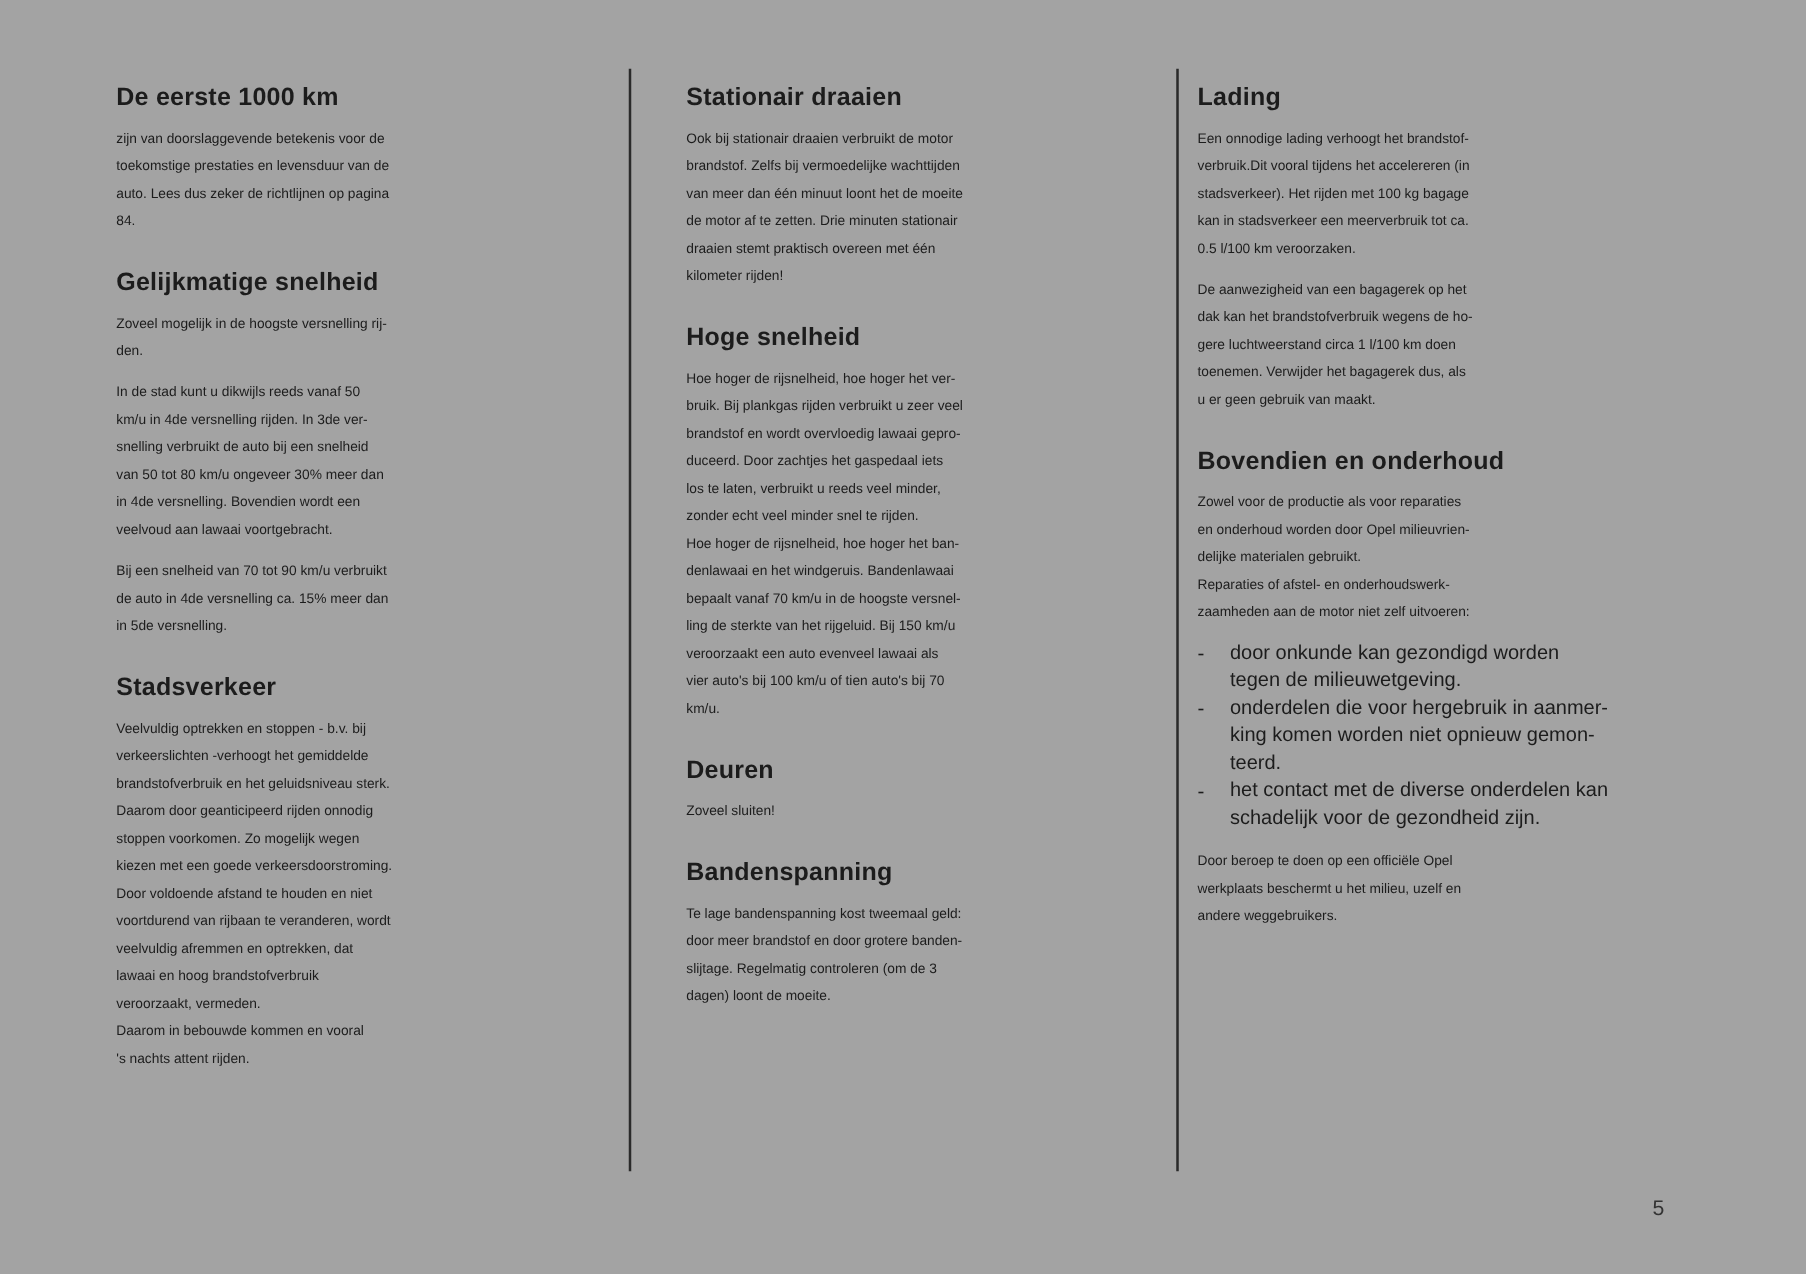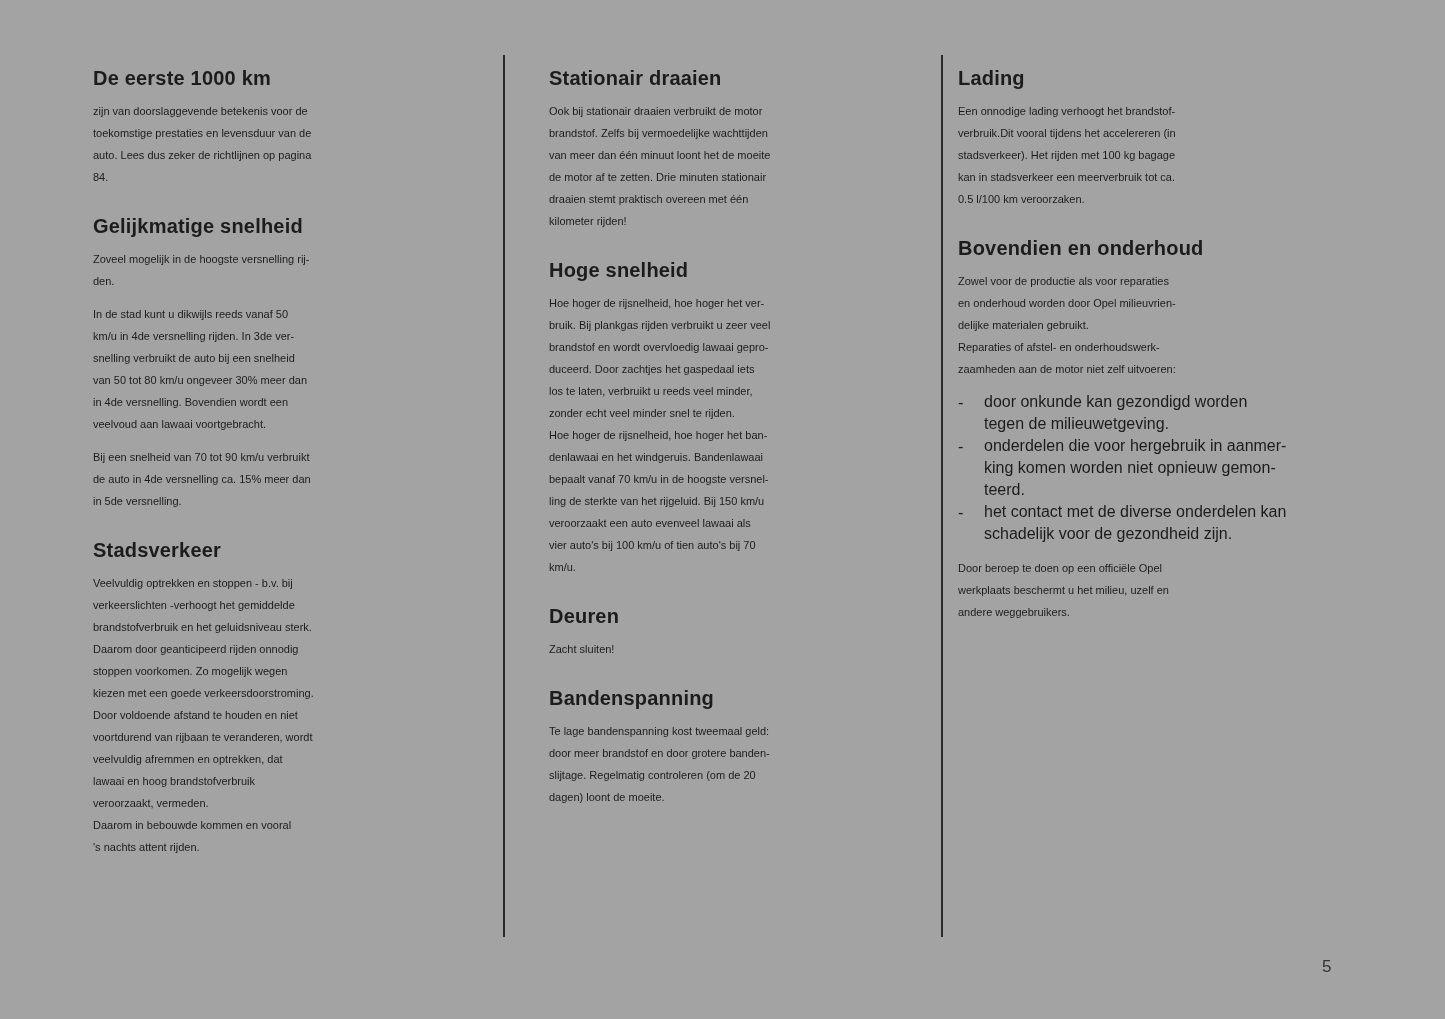--- a/index.html
+++ b/index.html
@@ -142,43 +142,48 @@
 Hoe hoger de rijsnelheid, hoe hoger het ban-
 denlawaai en het windgeruis. Bandenlawaai
 bepaalt vanaf 70 km/u in de hoogste versnel-
 ling de sterkte van het rijgeluid. Bij 150 km/u
 veroorzaakt een auto evenveel lawaai als
 vier auto's bij 100 km/u of tien auto's bij 70
 km/u.</p>
     </div>
     <div class="sec">
       <div class="sec-heading">Deuren</div>
-      <p class="para">Zacht sluiten!</p>
+      <p class="para">Zoveel sluiten!</p>
     </div>
     <div class="sec">
       <div class="sec-heading">Bandenspanning</div>
       <p class="para">Te lage bandenspanning kost tweemaal geld:
 door meer brandstof en door grotere banden-
-slijtage. Regelmatig controleren (om de 20
+slijtage. Regelmatig controleren (om de 3
 dagen) loont de moeite.</p>
     </div>
   </div>
 
   <div class="divider divider-2"></div>
 
   <div class="col col-3">
     <div class="sec">
       <div class="sec-heading">Lading</div>
       <p class="para">Een onnodige lading verhoogt het brandstof-
 verbruik.Dit vooral tijdens het accelereren (in
 stadsverkeer). Het rijden met 100 kg bagage
 kan in stadsverkeer een meerverbruik tot ca.
 0.5 l/100 km veroorzaken.</p>
     </div>
     <div class="sec">
+      <p class="para">De aanwezigheid van een bagagerek op het
+dak kan het brandstofverbruik wegens de ho-
+gere luchtweerstand circa 1 l/100 km doen
+toenemen. Verwijder het bagagerek dus, als
+u er geen gebruik van maakt.</p>
     </div>
     <div class="sec">
       <div class="sec-heading">Bovendien en onderhoud</div>
       <p class="para">Zowel voor de productie als voor reparaties
 en onderhoud worden door Opel milieuvrien-
 delijke materialen gebruikt.
 Reparaties of afstel- en onderhoudswerk-
 zaamheden aan de motor niet zelf uitvoeren:</p>
       <div class="bullet-list">
         <div class="bullet-item">

